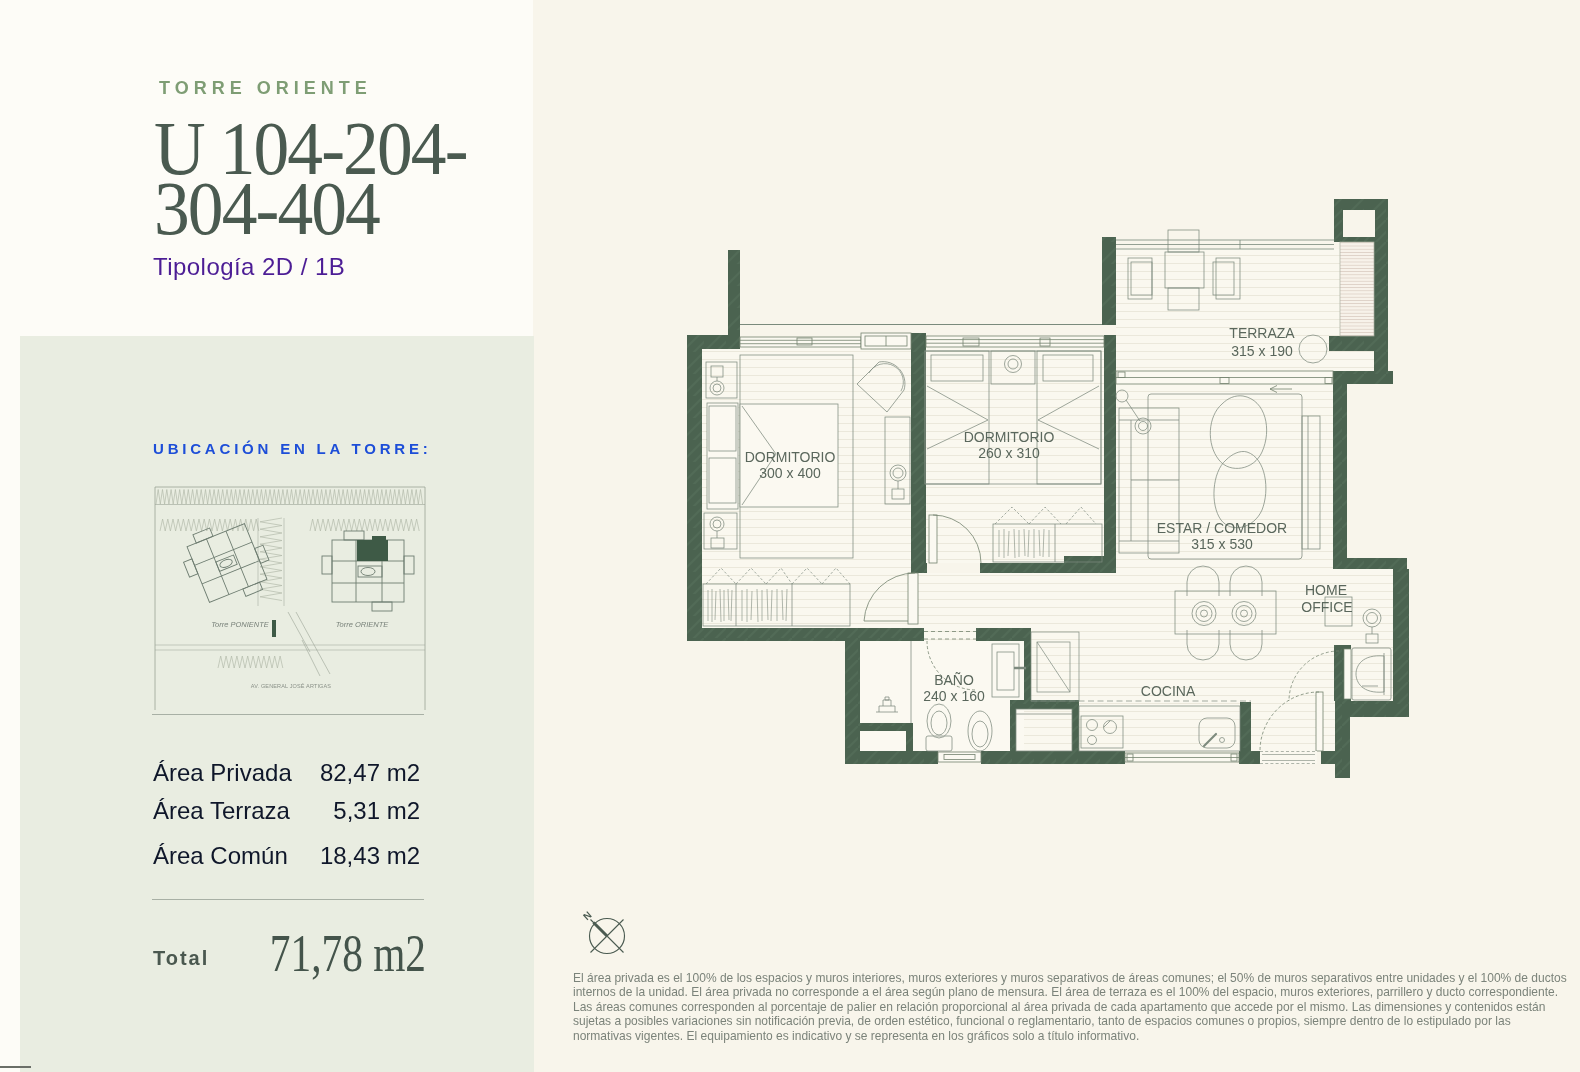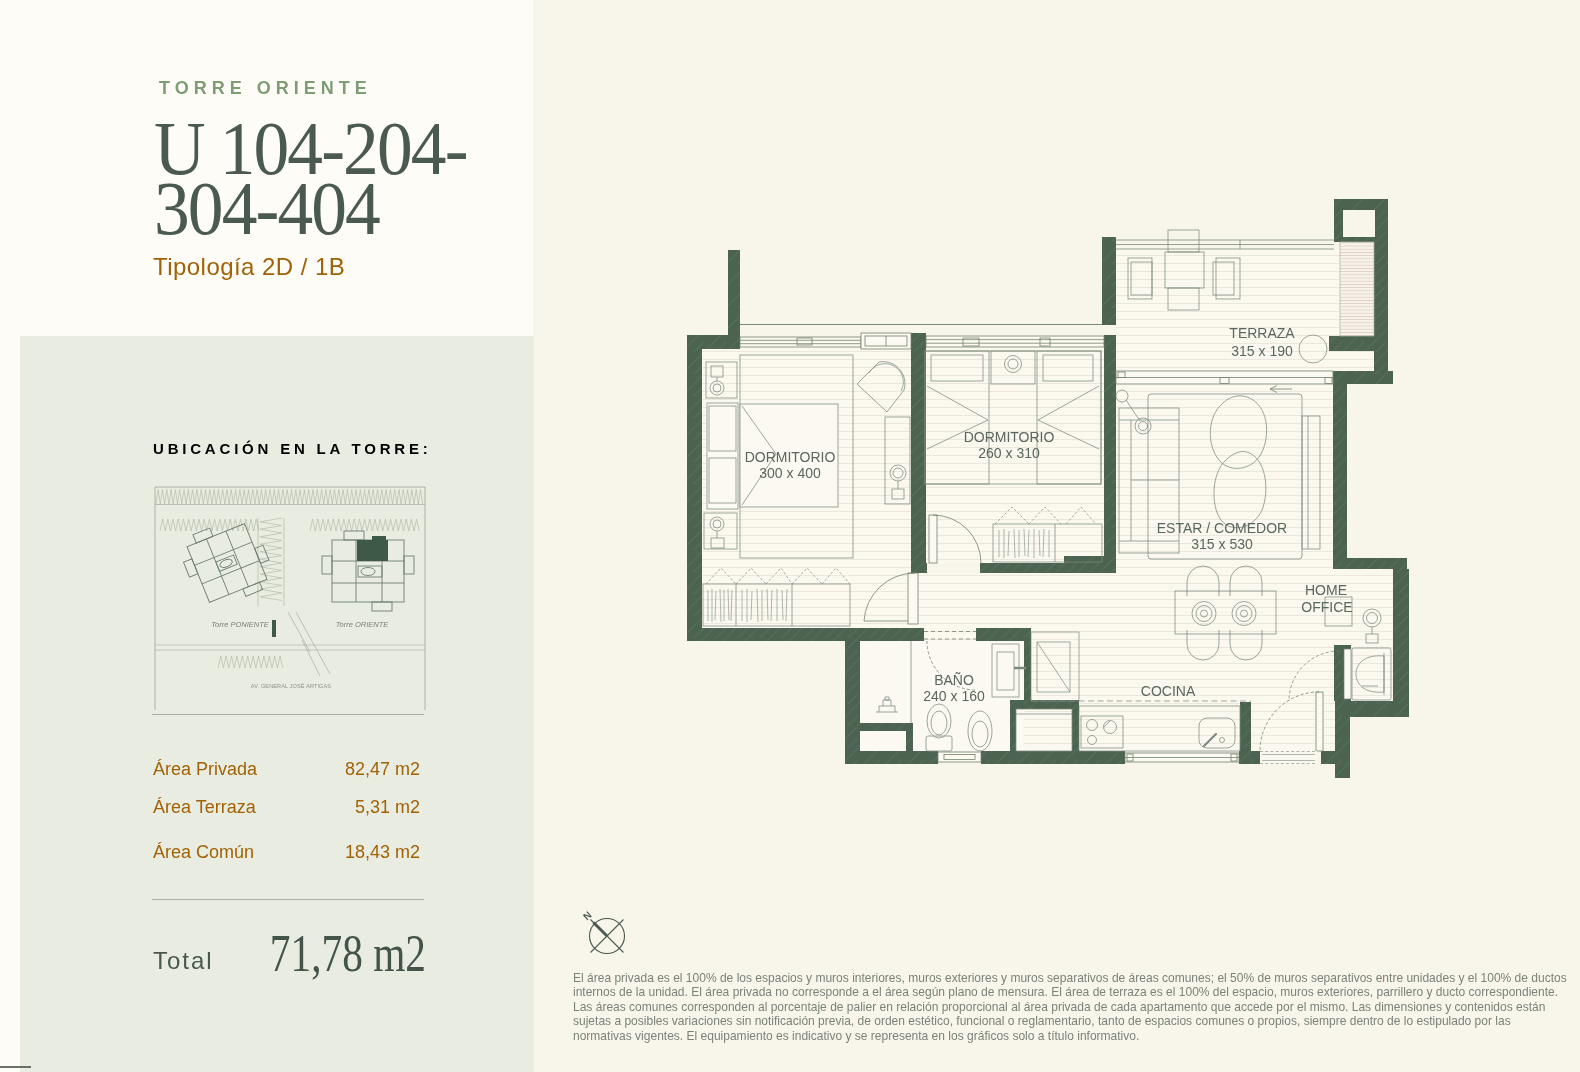--- a/index.html
+++ b/index.html
@@ -1,22 +1,22 @@
 <!DOCTYPE html>
 <html><head>
 <meta charset="utf-8">
 <style>
 html,body{margin:0;padding:0}
 body{width:1580px;height:1072px;position:relative;background:#f8f5eb;font-family:"Liberation Sans",sans-serif;overflow:hidden}
 .abs{position:absolute}
 .eyebrow{color:#7e9d74;font-size:18px;font-weight:bold;letter-spacing:5px}
 .title{color:#4a5a50;font-family:"Liberation Serif",serif;font-size:76px;line-height:60px;letter-spacing:-2px;transform:scaleX(0.94);transform-origin:0 0}
-.tipo{color:#a16207;font-size:24px;letter-spacing:0.45px}
-.ubic{color:#000000;font-size:15px;font-weight:bold;letter-spacing:3.8px}
-.arearow{color:#a16207;font-size:18px}
+.tipo{color:#4c1d95;font-size:24px;letter-spacing:0.45px}
+.ubic{color:#1d4ed8;font-size:15px;font-weight:bold;letter-spacing:3.8px}
+.arearow{color:#0f172a;font-size:24px}
 .divider{border-top:1px solid #a8b0a5;height:0}
 .disc{color:#7b837a;font-size:12.6px;line-height:14.5px;white-space:nowrap;transform:scaleX(0.954);transform-origin:0 0}
 </style>
 </head>
 <body>
 
 <div class="abs" style="left:0;top:0;width:533px;height:336px;background:#fdfcf7"></div>
 
 <div class="abs" style="left:0;top:336px;width:20px;height:736px;background:#fdfcf7"></div>
 
@@ -89,21 +89,21 @@
 <div class="abs divider" style="left:152px;top:714px;width:272px"></div>
 
 <div class="abs arearow" style="left:153px;top:759px;width:267px">Área Privada<span style="float:right">82,47 m2</span></div>
 
 <div class="abs arearow" style="left:153px;top:797px;width:267px">Área Terraza<span style="float:right">5,31 m2</span></div>
 
 <div class="abs arearow" style="left:153px;top:842px;width:267px">Área Común<span style="float:right">18,43 m2</span></div>
 
 <div class="abs divider" style="left:152px;top:899px;width:272px"></div>
 
-<div class="abs" style="left:153px;top:947px;color:#4a584f;font-size:24px;font-weight:normal;letter-spacing:2px">Total</div>
+<div class="abs" style="left:153px;top:947px;color:#4a584f;font-size:20px;font-weight:bold;letter-spacing:2px">Total</div>
 
 <div class="abs" style="left:154px;top:923px;width:272px;text-align:right;color:#44544b;font-family:'Liberation Serif',serif;font-size:53px;transform:scaleX(0.78);transform-origin:100% 50%">71,78&nbsp;m2</div>
 
 <div class="abs" style="left:0;top:1066px;width:31px;height:2px;background:#6b6f68"></div>
 
 <div class="abs disc" style="left:573px;top:970.5px">El área privada es el 100% de los espacios y muros interiores, muros exteriores y muros separativos de áreas comunes; el 50% de muros separativos entre unidades y el 100% de ductos<br>internos de la unidad. El área privada no corresponde a el área según plano de mensura. El área de terraza es el 100% del espacio, muros exteriores, parrillero y ducto correspondiente.<br>Las áreas comunes corresponden al porcentaje de palier en relación proporcional al área privada de cada apartamento que accede por el mismo. Las dimensiones y contenidos están<br>sujetas a posibles variaciones sin notificación previa, de orden estético, funcional o reglamentario, tanto de espacios comunes o propios, siempre dentro de lo estipulado por las<br>normativas vigentes. El equipamiento es indicativo y se representa en los gráficos solo a título informativo.</div>
 
 <svg class="abs" style="left:560px;top:150px" width="900" height="680" viewBox="560 150 900 680">
 <defs>
 <pattern id="plank" width="20" height="8" patternUnits="userSpaceOnUse">

